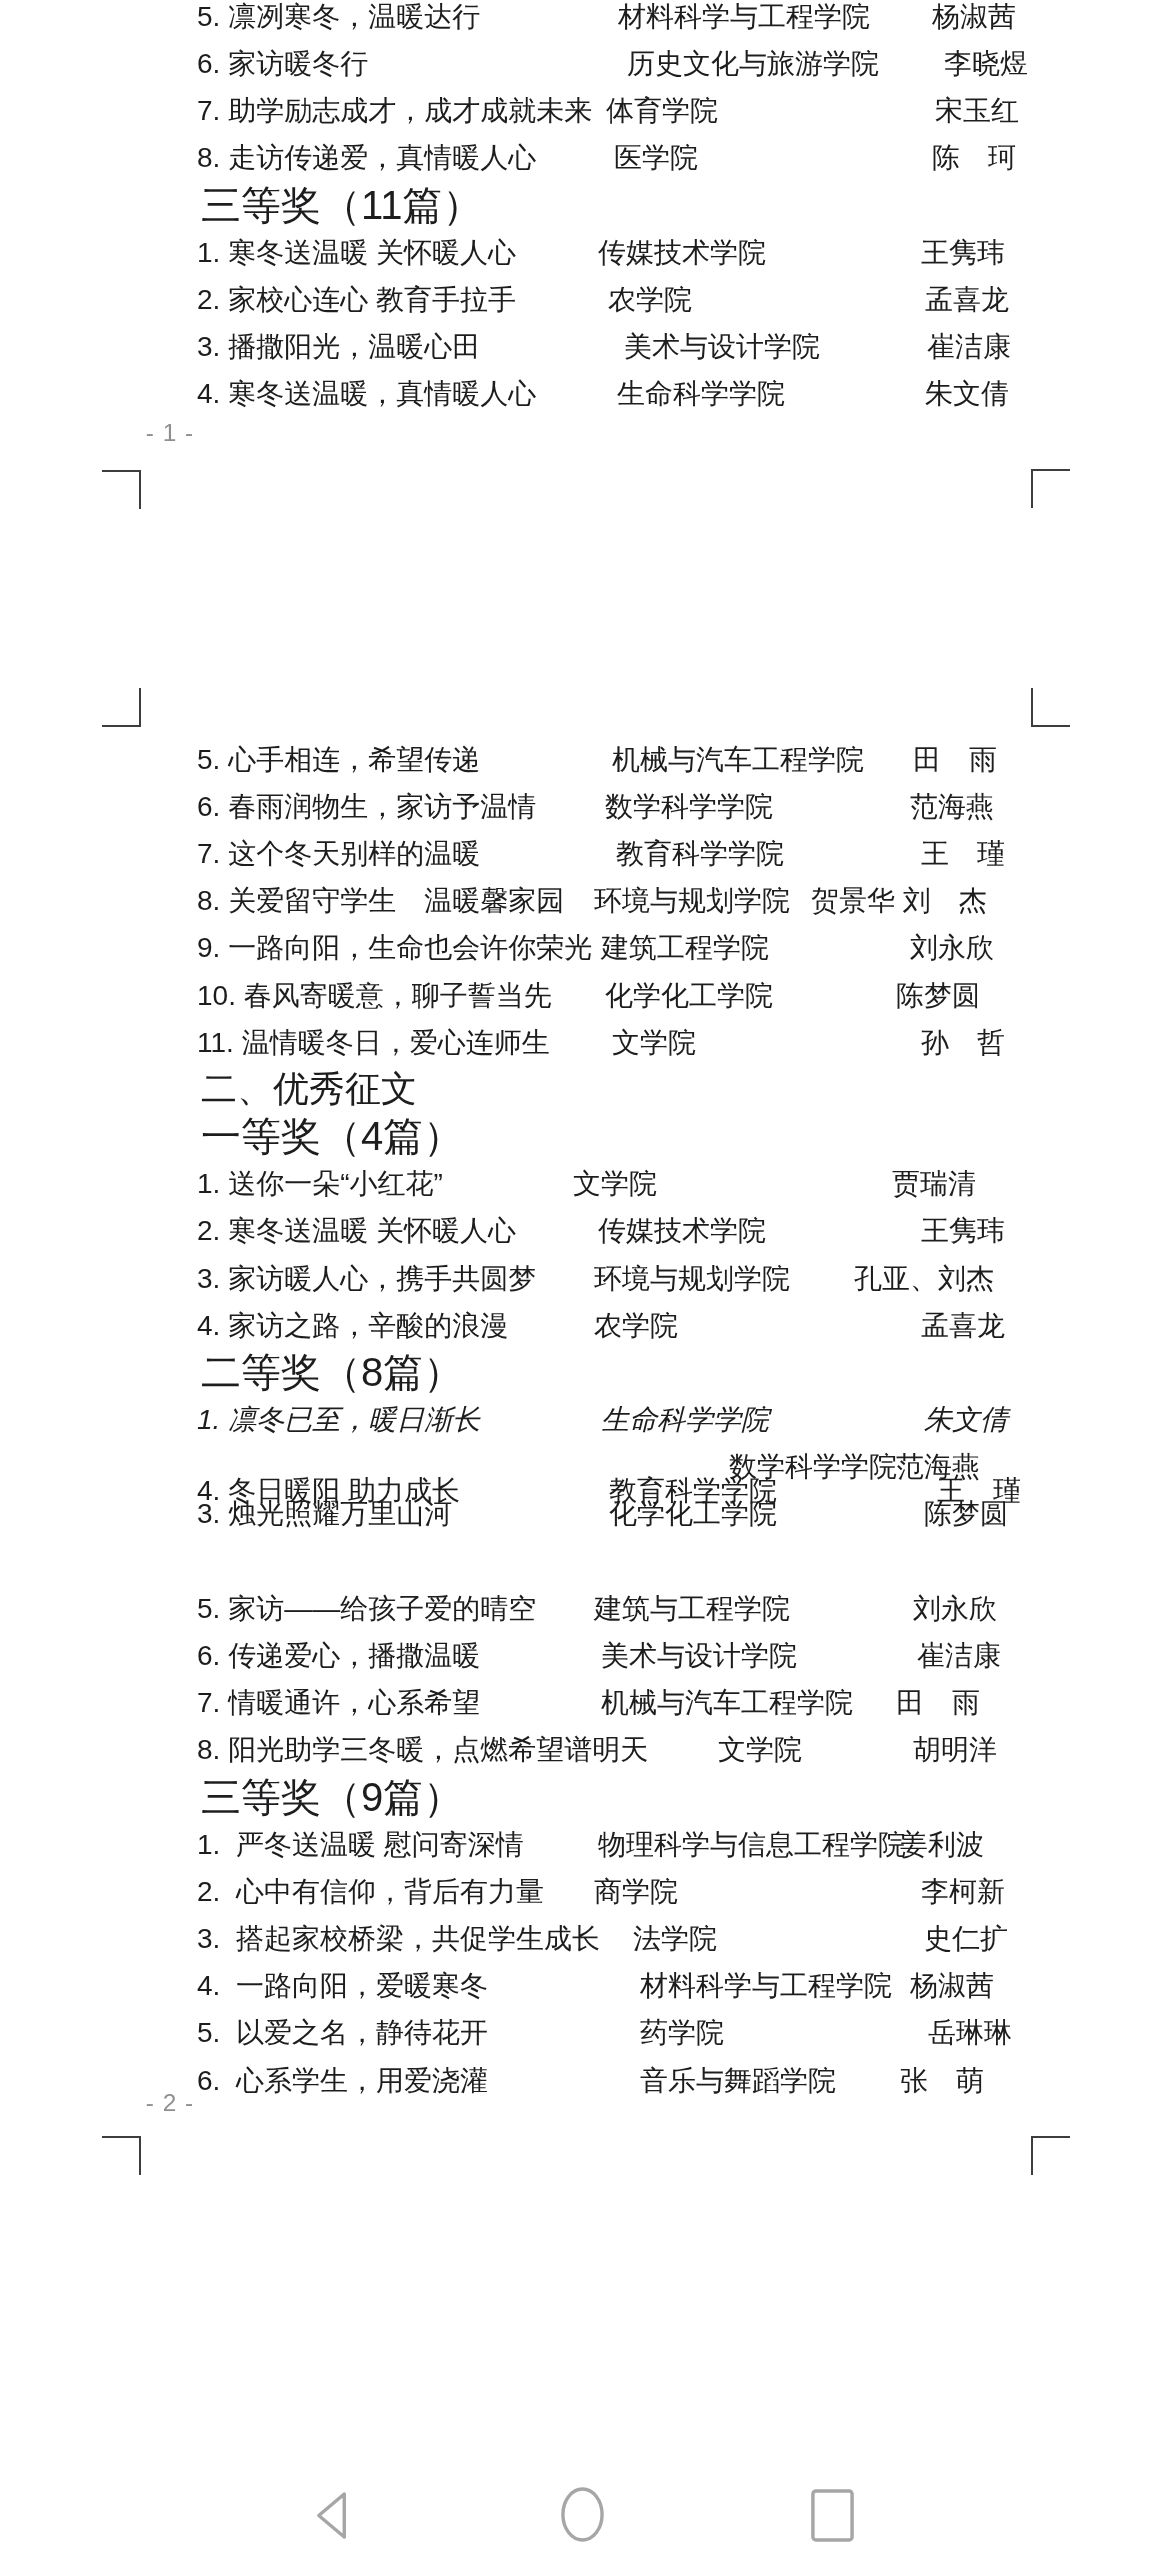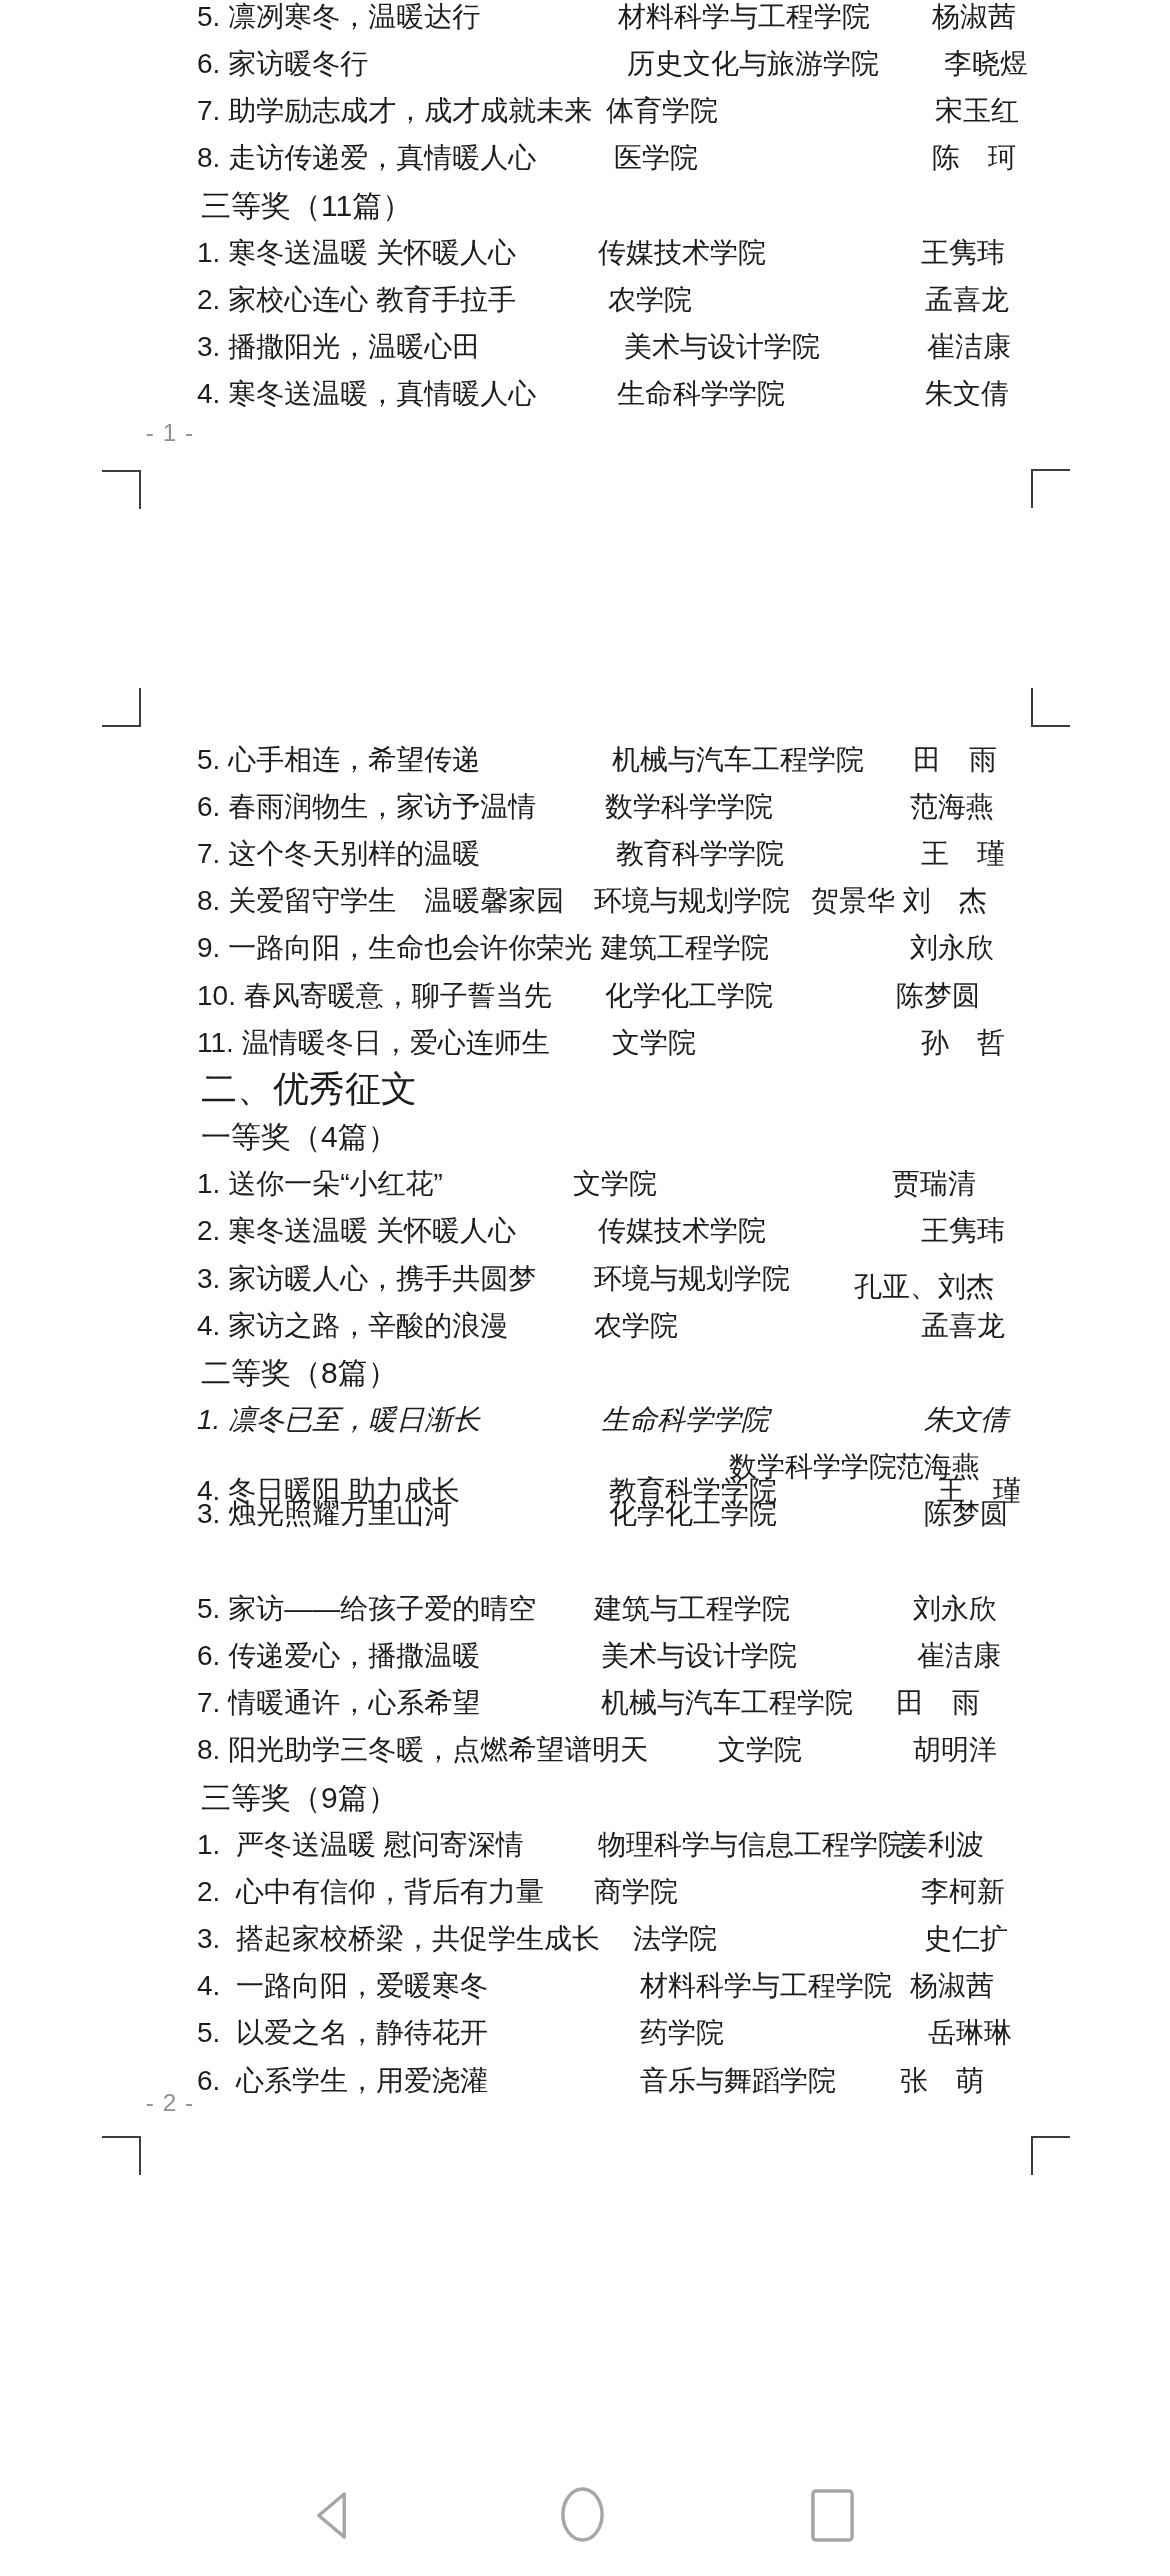--- a/index.html
+++ b/index.html
@@ -5,21 +5,21 @@
   html,body{margin:0;padding:0;background:#ffffff;}
   .screen{
     position:relative;width:1171px;height:2576px;background:#ffffff;overflow:hidden;
     font-family:"Liberation Sans","DejaVu Sans",sans-serif;
   }
   .doc-area{position:absolute;inset:0;}
   .row{position:absolute;left:0;width:100%;height:48px;white-space:pre;color:#1d1d1f;}
   .row .lt{position:absolute;left:197px;top:0;font-size:28px;line-height:41px;}
   .row .college{position:absolute;top:0;font-size:28px;line-height:41px;}
   .row .pname{position:absolute;top:0;font-size:28px;line-height:41px;}
-  .row .heading{position:absolute;left:201px;top:0;font-size:30px;line-height:41px;}
+  .row .heading{position:absolute;left:201px;top:0;font-size:40px;line-height:41px;}
   .row .heading.major{font-size:36px;font-family:Liberation Serif, serif;}
   .page-footer{
     position:absolute;left:135px;width:70px;text-align:center;
     font-size:24.4px;line-height:29px;color:#8f8f8f;letter-spacing:1px;white-space:pre;
   }
   .mk{position:absolute;width:37px;height:37px;border:0 solid #3d3d3d;}
   .mk.t{border-top-width:2px;}
   .mk.b{border-bottom-width:2px;}
   .mk.l{border-left-width:2px;}
   .mk.r{border-right-width:2px;}
@@ -57,21 +57,21 @@
         <div class="row" style="top: 786px;"><span class="lt">6. 春雨润物生，家访予温情</span><span class="college" style="left: 605px;">数学科学学院</span><span class="pname" style="left: 910px;">范海燕</span></div>
         <div class="row" style="top: 833px;"><span class="lt">7. 这个冬天别样的温暖</span><span class="college" style="left: 616px;">教育科学学院</span><span class="pname" style="left: 921px;">王　瑾</span></div>
         <div class="row" style="top: 880px;"><span class="lt">8. 关爱留守学生　温暖馨家园</span><span class="college" style="left: 594px;">环境与规划学院</span><span class="pname" style="left: 811px;">贺景华 刘　杰</span></div>
         <div class="row" style="top: 927px;"><span class="lt">9. 一路向阳，生命也会许你荣光</span><span class="college" style="left: 601px;">建筑工程学院</span><span class="pname" style="left: 910px;">刘永欣</span></div>
         <div class="row" style="top: 975px;"><span class="lt">10. 春风寄暖意，聊子誓当先</span><span class="college" style="left: 605px;">化学化工学院</span><span class="pname" style="left: 896px;">陈梦圆</span></div>
         <div class="row" style="top: 1022px;"><span class="lt">11. 温情暖冬日，爱心连师生</span><span class="college" style="left: 612px;">文学院</span><span class="pname" style="left: 921px;">孙　哲</span></div>
         <div class="row" style="top: 1069px;"><span class="heading major">二、优秀征文</span></div>
         <div class="row" style="top: 1116px;"><span class="heading">一等奖（4篇）</span></div>
         <div class="row" style="top: 1163px;"><span class="lt">1. 送你一朵“小红花”</span><span class="college" style="left: 573px;">文学院</span><span class="pname" style="left: 892px;">贾瑞清</span></div>
         <div class="row" style="top: 1210px;"><span class="lt">2. 寒冬送温暖 关怀暖人心</span><span class="college" style="left: 598px;">传媒技术学院</span><span class="pname" style="left: 921px;">王隽玮</span></div>
-        <div class="row" style="top: 1258px;"><span class="lt">3. 家访暖人心，携手共圆梦</span><span class="college" style="left: 594px;">环境与规划学院</span><span class="pname" style="left: 854px; margin-top: 8px;">孔亚、刘杰</span></div>
+        <div class="row" style="top: 1258px;"><span class="lt">3. 家访暖人心，携手共圆梦</span><span class="college" style="left: 594px;">环境与规划学院</span><span class="pname" style="left: 854px;">孔亚、刘杰</span></div>
         <div class="row" style="top: 1305px;"><span class="lt">4. 家访之路，辛酸的浪漫</span><span class="college" style="left: 594px;">农学院</span><span class="pname" style="left: 921px;">孟喜龙</span></div>
         <div class="row" style="top: 1352px;"><span class="heading">二等奖（8篇）</span></div>
         <div class="row" style="top: 1399px; font-style: italic;"><span class="lt">1. 凛冬已至，暖日渐长</span><span class="college" style="left: 601px;">生命科学学院</span><span class="pname" style="left: 924px;">朱文倩</span></div>
         <div class="row" style="top: 1446px;"><span class="college" style="left: 729px;">数学科学学院</span><span class="pname" style="left: 896px;">范海燕</span></div>
         <div class="row" style="top: 1493px;"><span class="lt">3. 烛光照耀万里山河</span><span class="college" style="left: 609px;">化学化工学院</span><span class="pname" style="left: 924px;">陈梦圆</span></div>
         <div class="row" style="top: 1470px; padding-left: 20px;"><span class="lt">4. 冬日暖阳 助力成长</span><span class="college" style="left: 609px;">教育科学学院</span><span class="pname" style="left: 937px;">王　瑾</span></div>
         <div class="row" style="top: 1588px;"><span class="lt">5. 家访——给孩子爱的晴空</span><span class="college" style="left: 594px;">建筑与工程学院</span><span class="pname" style="left: 913px;">刘永欣</span></div>
         <div class="row" style="top: 1635px;"><span class="lt">6. 传递爱心，播撒温暖</span><span class="college" style="left: 601px;">美术与设计学院</span><span class="pname" style="left: 917px;">崔洁康</span></div>
         <div class="row" style="top: 1682px;"><span class="lt">7. 情暖通许，心系希望</span><span class="college" style="left: 601px;">机械与汽车工程学院</span><span class="pname" style="left: 896px;">田　雨</span></div>
         <div class="row" style="top: 1729px;"><span class="lt">8. 阳光助学三冬暖，点燃希望谱明天</span><span class="college" style="left: 718px;">文学院</span><span class="pname" style="left: 913px;">胡明洋</span></div>

